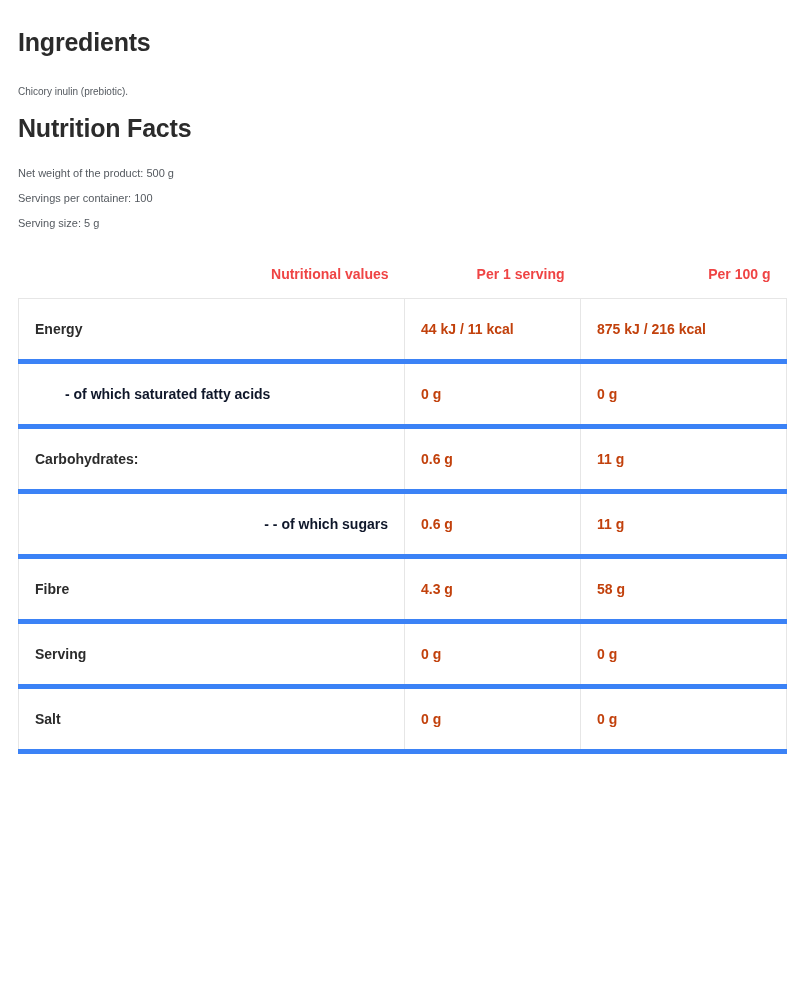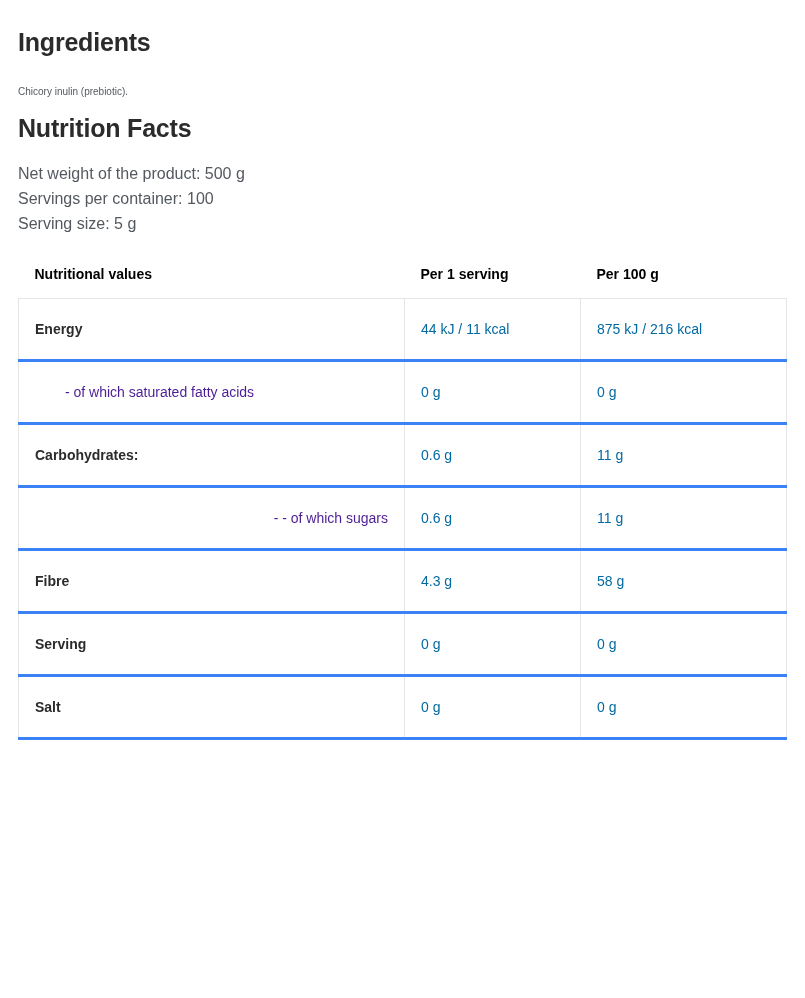--- a/index.html
+++ b/index.html
@@ -29,64 +29,64 @@
     font-size: 10px;
     line-height: 25px;
     color: #54595f;
     margin: 20px 0 0 0;
     max-width: 740px;
   }
   .para.first { margin-top: 22px; }
   .nf-title { margin-top: 22px; }
   .meta {
     margin-top: 18px;
-    font-size: 16px;
+    font-size: 11px;
     line-height: 25px;
     color: #54595f;
   }
   .meta div { white-space: nowrap; }
 
   table.nutrition {
     margin-top: 16px;
     width: 768px;
     border-collapse: collapse;
     table-layout: fixed;
   }
   table.nutrition col.c1 { width: 386px; }
   table.nutrition col.c2 { width: 176px; }
   table.nutrition col.c3 { width: 206px; }
 
   table.nutrition th {
-    text-align: left;
+    text-align: right;
     font-size: 14px;
     font-weight: 700;
-    color: #000000;
+    color: #ef4444;
     padding: 14px 16px 16px 16px;
     border: 0;
     background: #ffffff;
   }
   table.nutrition th.first-col { padding-left: 16px; }
 
   table.nutrition td {
     font-size: 14px;
     color: #54595f;
     padding: 20px 16px;
     border-top: 1px solid #e6e6e6;
-    border-bottom: 3px solid #3b82f6;
+    border-bottom: 5px solid #3b82f6;
     border-right: 1px solid #e6e6e6;
     vertical-align: middle;
     line-height: 20px;
   }
   table.nutrition td.first-col {
     border-left: 1px solid #e6e6e6;
-    color: #4c1d95;
-    font-weight: 400;
+    color: #0f172a;
+    font-weight: 700;
   }
   table.nutrition tr.bold-row td.first-col { font-weight: 700; color: #2b2b2b; }
-  table.nutrition td.value { color: #0369a1; }
+  table.nutrition td.value { color: #c2410c; font-weight: bold; }
   .indent1 { padding-left: 46px !important; }
   .indent2 { padding-left: 46px !important; text-align: right; }
 </style>
 </head>
 <body>
 
 <div class="page">
 
   <h2 class="section-title">Ingredients</h2>
 

